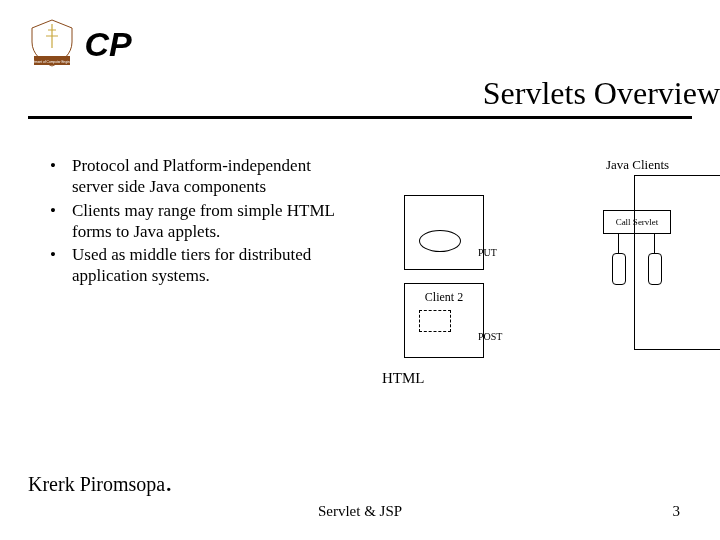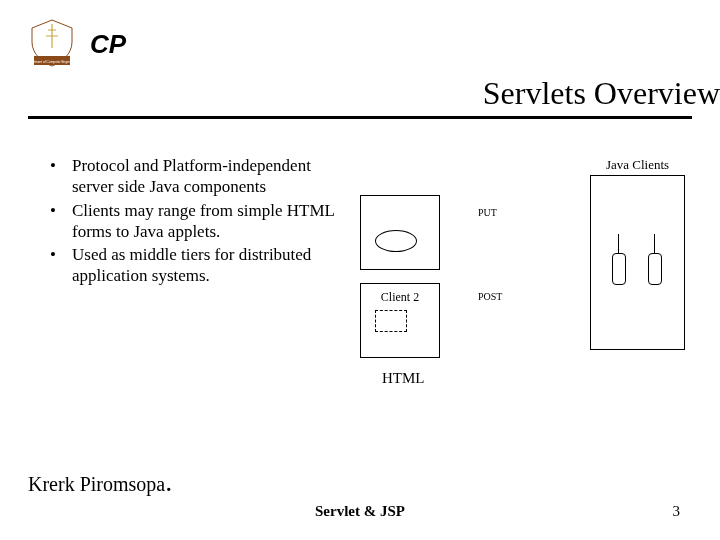--- a/index.html
+++ b/index.html
@@ -30,21 +30,21 @@
       width: 48px;
       height: 40px;
       display: flex;
       align-items: center;
       justify-content: center;
     }
     .logo2-text {
       font-family: Arial, sans-serif;
       font-weight: bold;
       font-style: italic;
-      font-size: 26px;
+      font-size: 34px;
       color: #000;
     }
     .title {
       position: absolute;
       top: 75px;
       left: 0;
       width: 720px;
       text-align: right;
       font-size: 32px;
       font-weight: normal;
@@ -78,20 +78,21 @@
       top: 175px;
       left: 360px;
       width: 330px;
       height: 220px;
     }
     .box {
       position: absolute;
       border: 1px solid #000;
       background: #fff;
       font-size: 11px;
+      margin-left: 44px;
     }
     .client1-box {
       left: 0; top: 20px; width: 80px; height: 75px;
     }
     .client1-ellipse {
       position: absolute;
       left: 14px; top: 34px;
       width: 42px; height: 22px;
       border: 1px solid #000;
       border-radius: 50%;
@@ -156,39 +157,39 @@
     }
     .conn-line2 {
       position: absolute;
       left: 294px; top: 59px;
       width: 1px; height: 19px;
       background: #000;
     }
     .arrow-label {
       position: absolute;
       font-size: 10px;
+      margin-top: 40px;
     }
     .put-label { left: 118px; top: 32px; }
     .post-label { left: 118px; top: 116px; }
     .author {
       position: absolute;
       left: 28px;
       bottom: 42px;
       font-size: 20px;
       text-align: right;
     }
     .author-dot { font-size: 28px; }
     .footer-center {
       position: absolute;
       bottom: 20px;
       left: 0;
       width: 720px;
       text-align: center;
       font-size: 15px;
-      font-weight: bold;
     }
     .page-num {
       position: absolute;
       bottom: 20px;
       right: 40px;
       font-size: 15px;
     }
   </style>
 </head>
 <body>
@@ -230,20 +231,21 @@
     <div class="client1-ellipse"></div>
   </div>
   <div class="box client2-box">
     <div class="client2-label">Client 2</div>
     <div class="dashed-rect"></div>
   </div>
   <div class="html-label">HTML</div>
 
   <div class="server-label">Java Clients</div>
   <div class="box server-box"></div>
+  <div class="servlet-box">Call Servlet</div>
   <div class="conn-line1"></div>
   <div class="conn-line2"></div>
   <div class="sub-box1"></div>
   <div class="sub-box2"></div>
 
   <div class="arrow-label put-label">PUT</div>
   <div class="arrow-label post-label">POST</div>
 </div>
 
 <div class="author">

